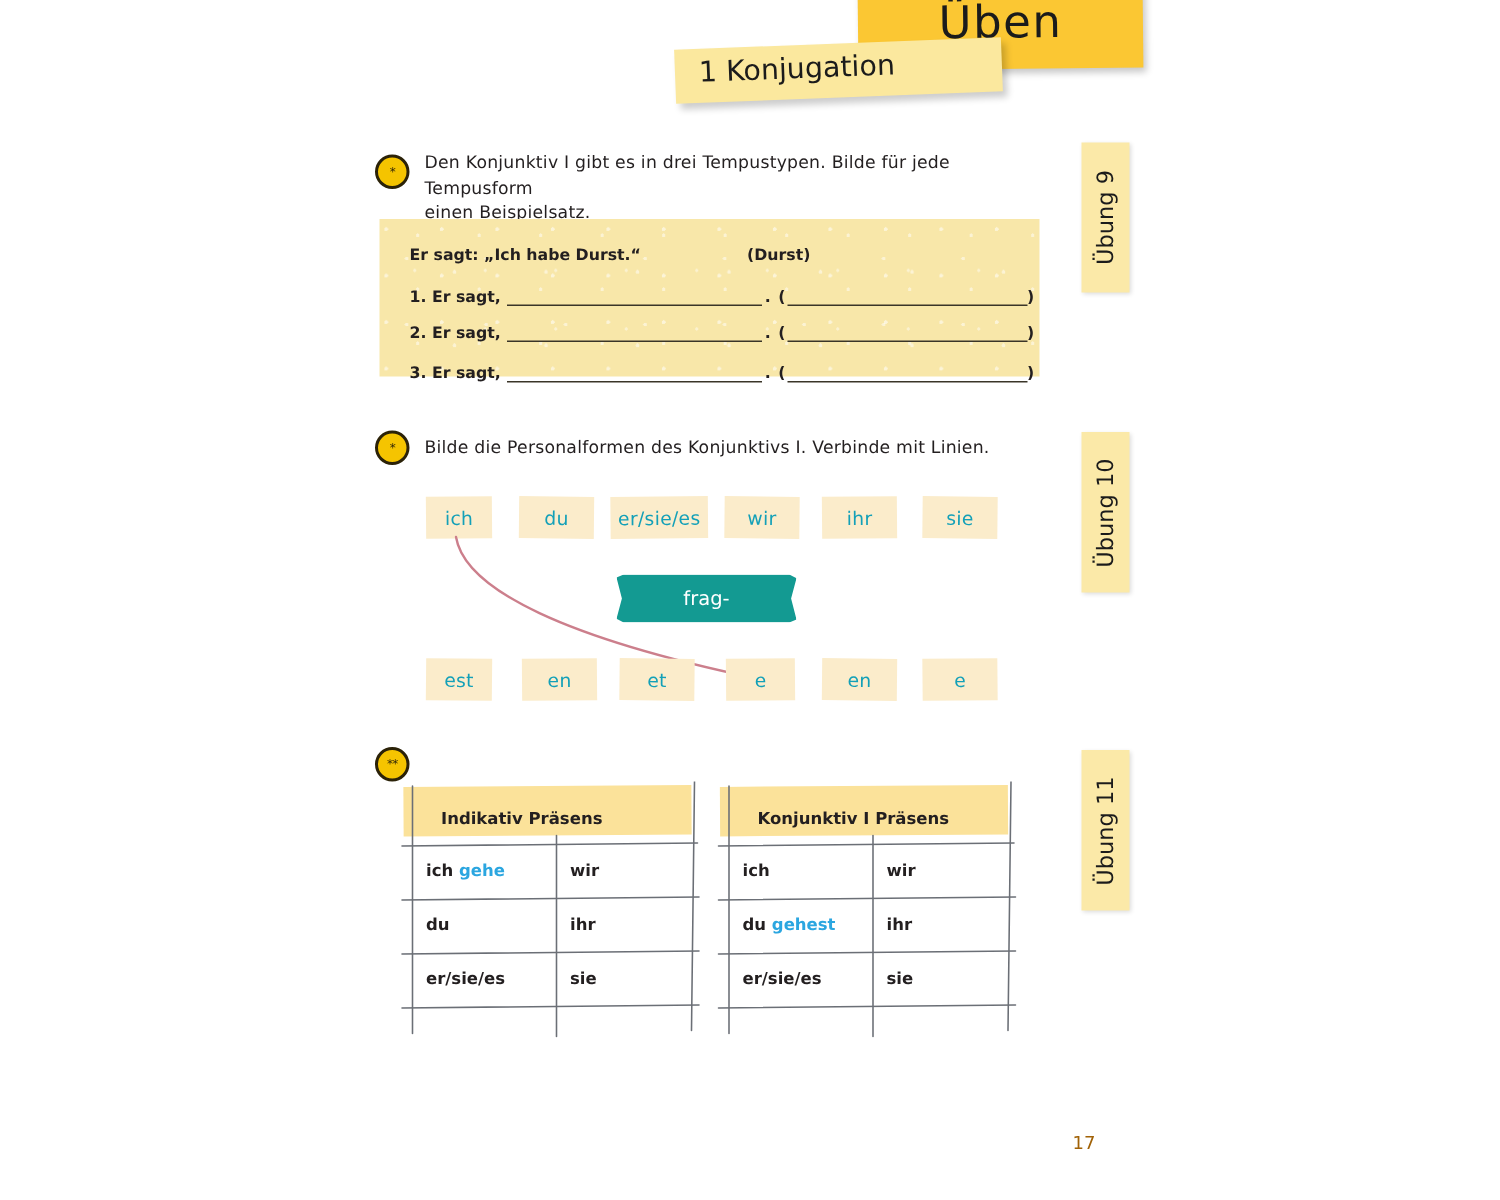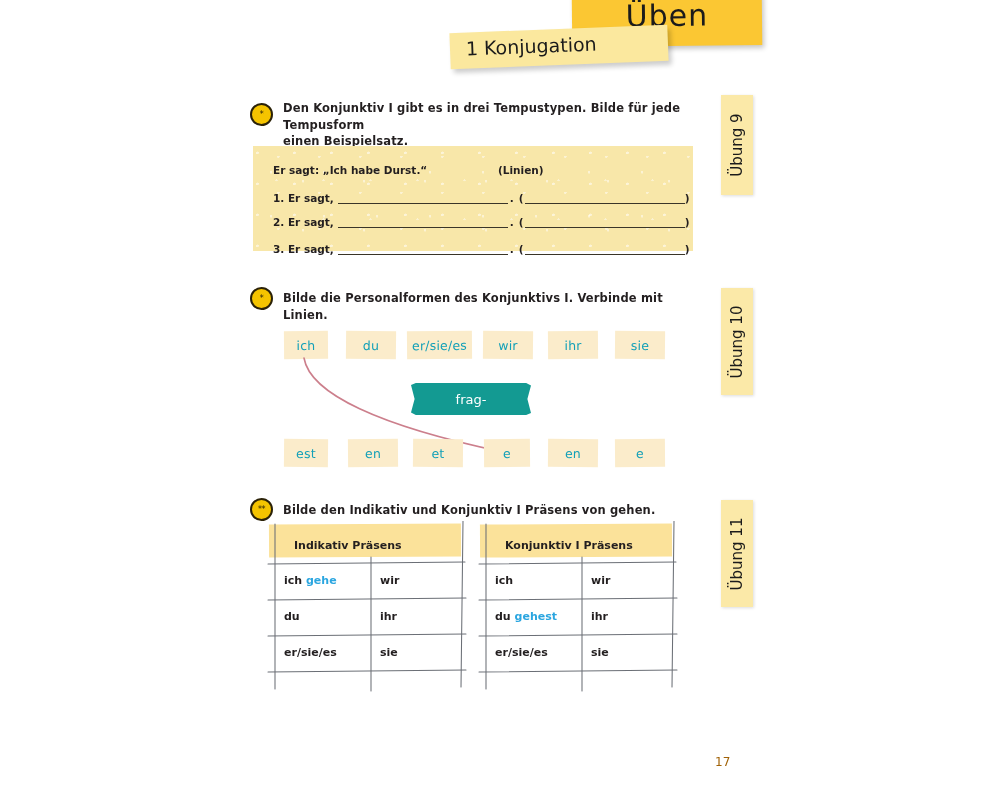--- a/index.html
+++ b/index.html
@@ -112,21 +112,21 @@
     color: #2b2208;
     letter-spacing: -0.5px;
   }
 
   
   .instr {
     position: absolute;
     font-size: 11.5px;
     line-height: 1.45;
     color: #231f20;
-    font-weight: 700;
+    font-weight: 400;
     letter-spacing: 0.15px;
   }
 
   
   .ex9-box {
     position: absolute;
     left: 253px;
     top: 146px;
     width: 440px;
     height: 105px;
@@ -300,21 +300,21 @@
     <span>*</span>
   </div>
 
   <div class="instr" style="left:283px; top:100px; width:400px;">
     <span>Den Konjunktiv I gibt es in drei Tempustypen. Bilde für jede Tempusform</span><br>
     <span>einen Beispielsatz.</span>
   </div>
 
   <div class="ex9-box">
     <div class="ex9-line" style="left:20px; top:18px;">Er sagt: „Ich habe Durst.“</div>
-    <div class="ex9-line" style="left:245px; top:18px;">(Linien)</div>
+    <div class="ex9-line" style="left:245px; top:18px;">(Durst)</div>
 
     <div class="ex9-row" style="top:42px;">
       <span class="lead">1. Er sagt,</span>
       <span class="blank"></span>
       <span class="dot">.</span>
       <span class="paren-open">(</span>
       <span class="blank2"></span>
       <span>)</span>
     </div>
 
@@ -385,23 +385,20 @@
   </div>
   <div class="tile t-skew-b" style="left:548px; top:439px; width:50px;">
     <span>en</span>
   </div>
   <div class="tile t-skew-a" style="left:615px; top:439px; width:50px;">
     <span>e</span>
   </div>
 
   <div class="bullet" style="left:250px; top:498px;">
     <span>**</span>
-  </div>
-  <div class="instr" style="left:283px; top:502px; width:420px;">
-    <span>Bilde den Indikativ und Konjunktiv I Präsens von gehen.</span>
   </div>
 
   <div class="conj-table" style="left:276px; top:531px;">
     <div class="conj-head"></div>
     <div class="conj-head-label">Indikativ Präsens</div>
     <svg class="grid-svg" viewBox="0 0 205 172">
       <g stroke="#6b6f76" stroke-width="1.05" fill="none" stroke-linecap="round">
         <line x1="9" y1="3" x2="9" y2="168"></line>
         <line x1="105" y1="36" x2="105" y2="170"></line>
         <line x1="197" y1="0" x2="195" y2="166"></line>

